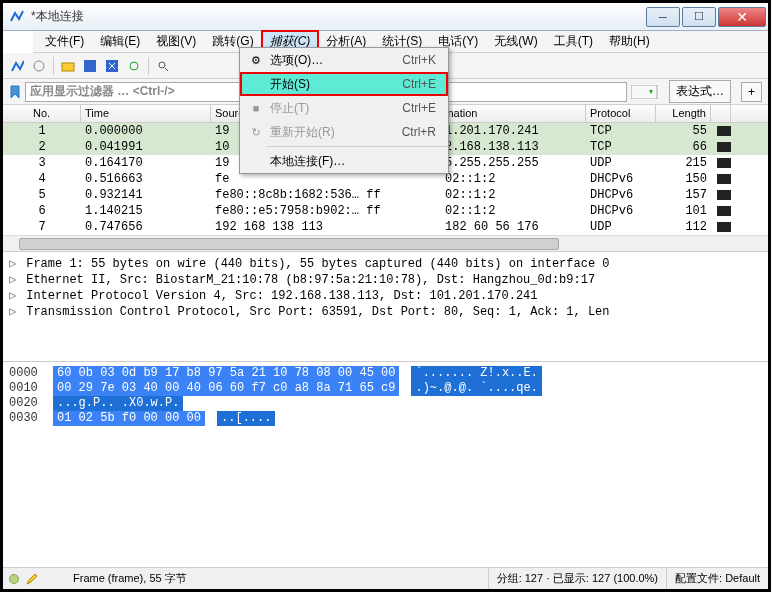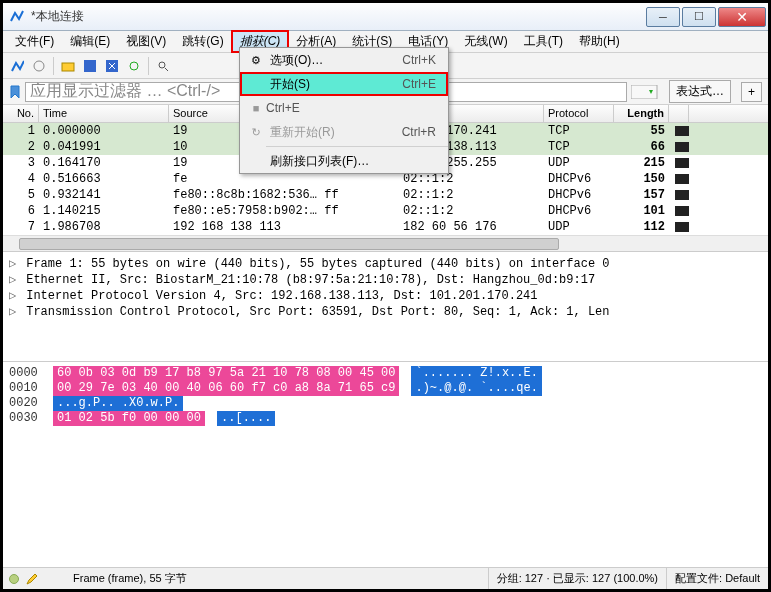--- a/index.html
+++ b/index.html
@@ -5,64 +5,64 @@
 * { margin: 0; padding: 0; box-sizing: border-box; }
 body { font-family: "Microsoft YaHei", Arial, sans-serif; font-size: 12px; background: #fff; }
 .outer-frame { border: 3px solid #000; width: 771px; height: 592px; position: relative; background: #fff; }
 .window { width: 765px; height: 586px; margin: 0 auto; position: relative; background: #fff; }
 .titlebar { height: 28px; background: linear-gradient(#fdfdfe, #e8eff8); display: flex; align-items: center; border-bottom: 1px solid #a0b0c0; }
 .titlebar .icon { width: 16px; height: 16px; margin: 0 6px; }
 .titlebar .title { flex: 1; color: #333; font-size: 12px; }
 .winbtns { display: flex; }
 .winbtn { width: 34px; height: 20px; margin-right: 2px; border: 1px solid #5a7ca0; background: linear-gradient(#e8f0f8,#cfe0f0); display: flex; align-items: center; justify-content: center; font-size: 11px; color: #333; border-radius: 2px; }
 .winbtn.close { width: 48px; background: linear-gradient(#e88,#c33); color: #fff; font-size: 14px; }
-.menubar { height: 22px; background: #f4f4f4; display: flex; align-items: center; padding: 0 4px; border-bottom: 1px solid #d0d0d0; }
+.menubar { height: 22px; background: #f4f4f4; display: flex; align-items: center; padding: 0 4px; border-bottom: 1px solid #d0d0d0; margin-left: 30px; }
 .menu-item { padding: 2px 8px; cursor: default; }
 .menu-item.active { background: #cde6f7; border: 1px solid #7ab; padding: 1px 7px; }
 .menu-item.hlred { outline: 2px solid #e00; outline-offset: -1px; font-style: italic; }
 .toolbar { height: 26px; background: #f4f4f4; display: flex; align-items: center; padding: 2px 4px; border-bottom: 1px solid #d0d0d0; gap: 2px; }
 .tb-btn { width: 20px; height: 20px; display: flex; align-items: center; justify-content: center; border: 1px solid transparent; }
 .tb-sep { width: 1px; height: 18px; background: #ccc; margin: 0 2px; }
 .filterbar { height: 26px; background: #f4f4f4; display: flex; align-items: center; padding: 2px 6px; border-bottom: 1px solid #d0d0d0; gap: 4px; }
-.filter-input { flex: 1; height: 20px; border: 1px solid #aaa; background: #fff; padding: 0 4px; color: #888; font-size: 16px; display: flex; align-items: center; }
+.filter-input { flex: 1; height: 20px; border: 1px solid #aaa; background: #fff; padding: 0 4px; color: #888; font-size: 12px; display: flex; align-items: center; font-weight: bold; }
 .expr-btn { padding: 2px 6px; border: 1px solid #aaa; background: #f8f8f8; margin-left: 6px; }
 .dropdown-menu { position: absolute; top: 44px; left: 236px; width: 210px; background: #f0f0f0; border: 1px solid #979797; box-shadow: 2px 2px 4px rgba(0,0,0,0.3); z-index: 100; }
 .dd-item { height: 24px; display: flex; align-items: center; padding: 0 6px; }
 .dd-item .dd-icon { width: 20px; display: flex; justify-content: center; font-size: 11px; }
 .dd-item .dd-label { flex: 1; padding-left: 4px; }
 .dd-item .dd-shortcut { color: #555; padding-right: 6px; }
 .dd-item.disabled { color: #999; }
 .dd-item.hovered { background: #5eead4; }
 .dd-item.hlred { outline: 2px solid #e00; outline-offset: -2px; }
 .dd-sep { height: 1px; background: #d0d0d0; margin: 2px 0 2px 26px; }
 .packet-list { border-bottom: 1px solid #ccc; }
 .pl-header { display: flex; background: linear-gradient(#fdfdfd,#ececec); border-bottom: 1px solid #ccc; height: 18px; font-size: 11px; }
 .pl-header > div { border-right: 1px solid #ccc; padding: 2px 4px; }
 .pl-body { font-family: "Courier New", monospace; font-size: 12px; }
 .pl-row { display: flex; height: 16px; align-items: center; }
 .pl-row > div { padding: 0 4px; white-space: nowrap; overflow: hidden; }
 .pl-row.sel { background: #d6e8d0; }
 .pl-row.alt { background: #fff; }
-.col-no { width: 36px; text-align: right; }
+.col-no { width: 78px; text-align: center; }
 .col-time { width: 130px; }
 .col-src { width: 230px; }
 .col-dst { width: 145px; }
 .col-proto { width: 70px; }
-.col-len { width: 55px; text-align: right; font-weight: bold; }
+.col-len { width: 55px; text-align: right; }
 .col-bar { width: 20px; }
 .bar-thumb { width: 14px; height: 10px; background: #222; margin-left: 2px; }
 .hscroll { height: 16px; background: #f0f0f0; border-top: 1px solid #ddd; position: relative; }
 .hscroll .thumb { position: absolute; left: 16px; top: 2px; height: 12px; width: 540px; background: #d0d0d0; border: 1px solid #aaa; border-radius: 2px; }
 .details { padding: 4px 6px; font-family: "Courier New", monospace; font-size: 12px; line-height: 16px; border-bottom: 1px solid #ccc; height: 110px; overflow: hidden; }
 .details .line { white-space: nowrap; }
 .tree-toggle { color: #666; display: inline-block; width: 10px; }
 .hexpane { padding: 4px 6px; font-family: "Courier New", monospace; font-size: 12px; height: 92px; }
 .hex-row { display: flex; height: 15px; }
 .hex-off { width: 44px; color: #333; }
-.hex-bytes { background: #ec4899; color: #fff; padding: 0 4px; margin-right: 12px; }
+.hex-bytes { background: #3b82f6; color: #fff; padding: 0 4px; margin-right: 12px; }
 .hex-ascii { background: #1e6fd6; color: #fff; padding: 0 4px; }
 .statusbar { position: absolute; bottom: 0; left: 0; right: 0; height: 22px; background: #f0f0f0; border-top: 1px solid #ccc; display: flex; align-items: center; font-size: 11px; }
 .sb-seg { border-left: 1px solid #ccc; padding: 0 8px; height: 100%; display: flex; align-items: center; }
 .sb-dot { width: 10px; height: 10px; background: #b8d080; border-radius: 50%; margin: 0 6px; border: 1px solid #8a5; }
 svg { display: block; }
 </style>
 </head>
 <body>
 
 <div class="outer-frame">
@@ -163,31 +163,32 @@
       <span class="dd-label">选项(O)…</span>
       <span class="dd-shortcut">Ctrl+K</span>
     </div>
     <div class="dd-item hovered hlred">
       <span class="dd-icon"></span>
       <span class="dd-label">开始(S)</span>
       <span class="dd-shortcut">Ctrl+E</span>
     </div>
     <div class="dd-item disabled">
       <span class="dd-icon">■</span>
+      <span class="dd-label">停止(T)</span>
       <span class="dd-shortcut">Ctrl+E</span>
     </div>
     <div class="dd-item disabled">
       <span class="dd-icon">↻</span>
       <span class="dd-label">重新开始(R)</span>
       <span class="dd-shortcut">Ctrl+R</span>
     </div>
     <div class="dd-sep"></div>
     <div class="dd-item">
       <span class="dd-icon"></span>
-      <span class="dd-label">刷新接口列表(F)…</span>
+      <span class="dd-label">本地连接(F)…</span>
       <span class="dd-shortcut"></span>
     </div>
   </div>
 
   <div class="packet-list">
     <div class="pl-header">
       <div class="col-no">No.</div>
       <div class="col-time">Time</div>
       <div class="col-src">Source</div>
       <div class="col-dst">ination</div>
@@ -257,21 +258,21 @@
             <div class="col-src">fe80::e5:7958:b902:… ff</div>
             <div class="col-dst">02::1:2</div>
             <div class="col-proto">DHCPv6</div>
             <div class="col-len">101</div>
             <div class="col-bar">
               <div class="bar-thumb"></div>
             </div>
           </div>
           <div class="pl-row alt">
             <div class="col-no">7</div>
-            <div class="col-time">1.986708</div>
+            <div class="col-time">0.747656</div>
             <div class="col-src">192 168 138 113</div>
             <div class="col-dst">182 60 56 176</div>
             <div class="col-proto">UDP</div>
             <div class="col-len">112</div>
             <div class="col-bar">
               <div class="bar-thumb"></div>
             </div>
           </div>
         </div>
     <div class="hscroll">

